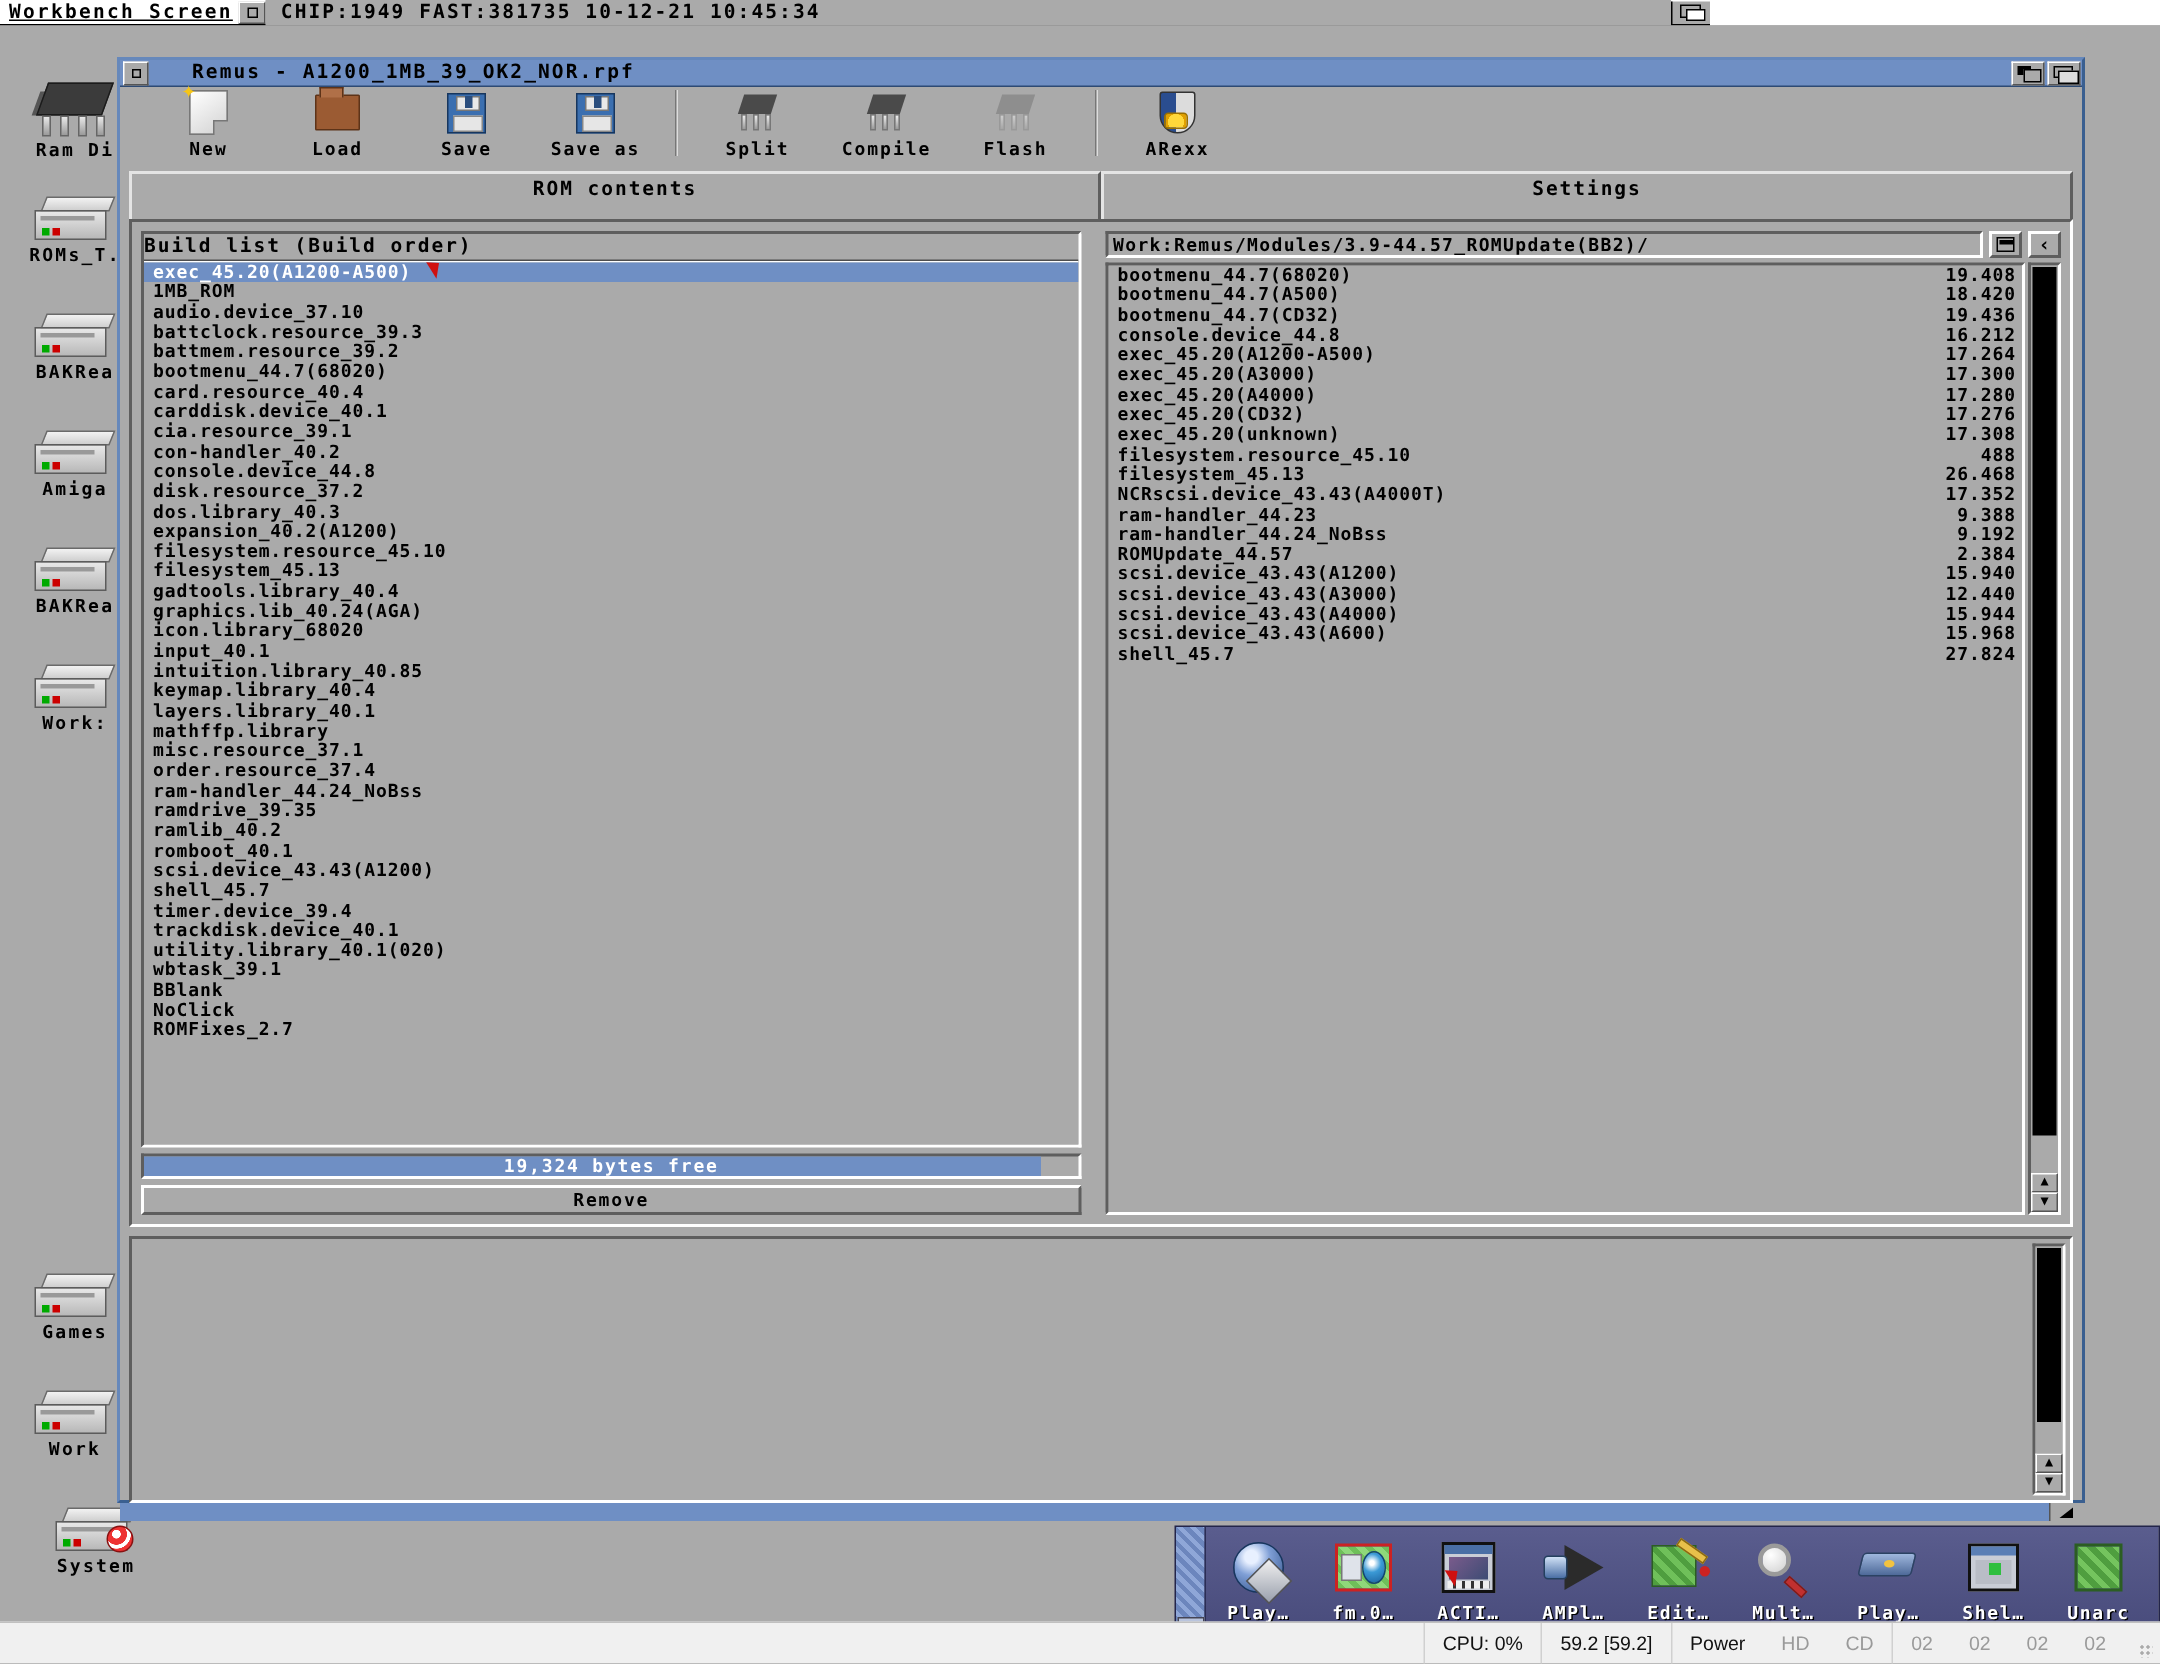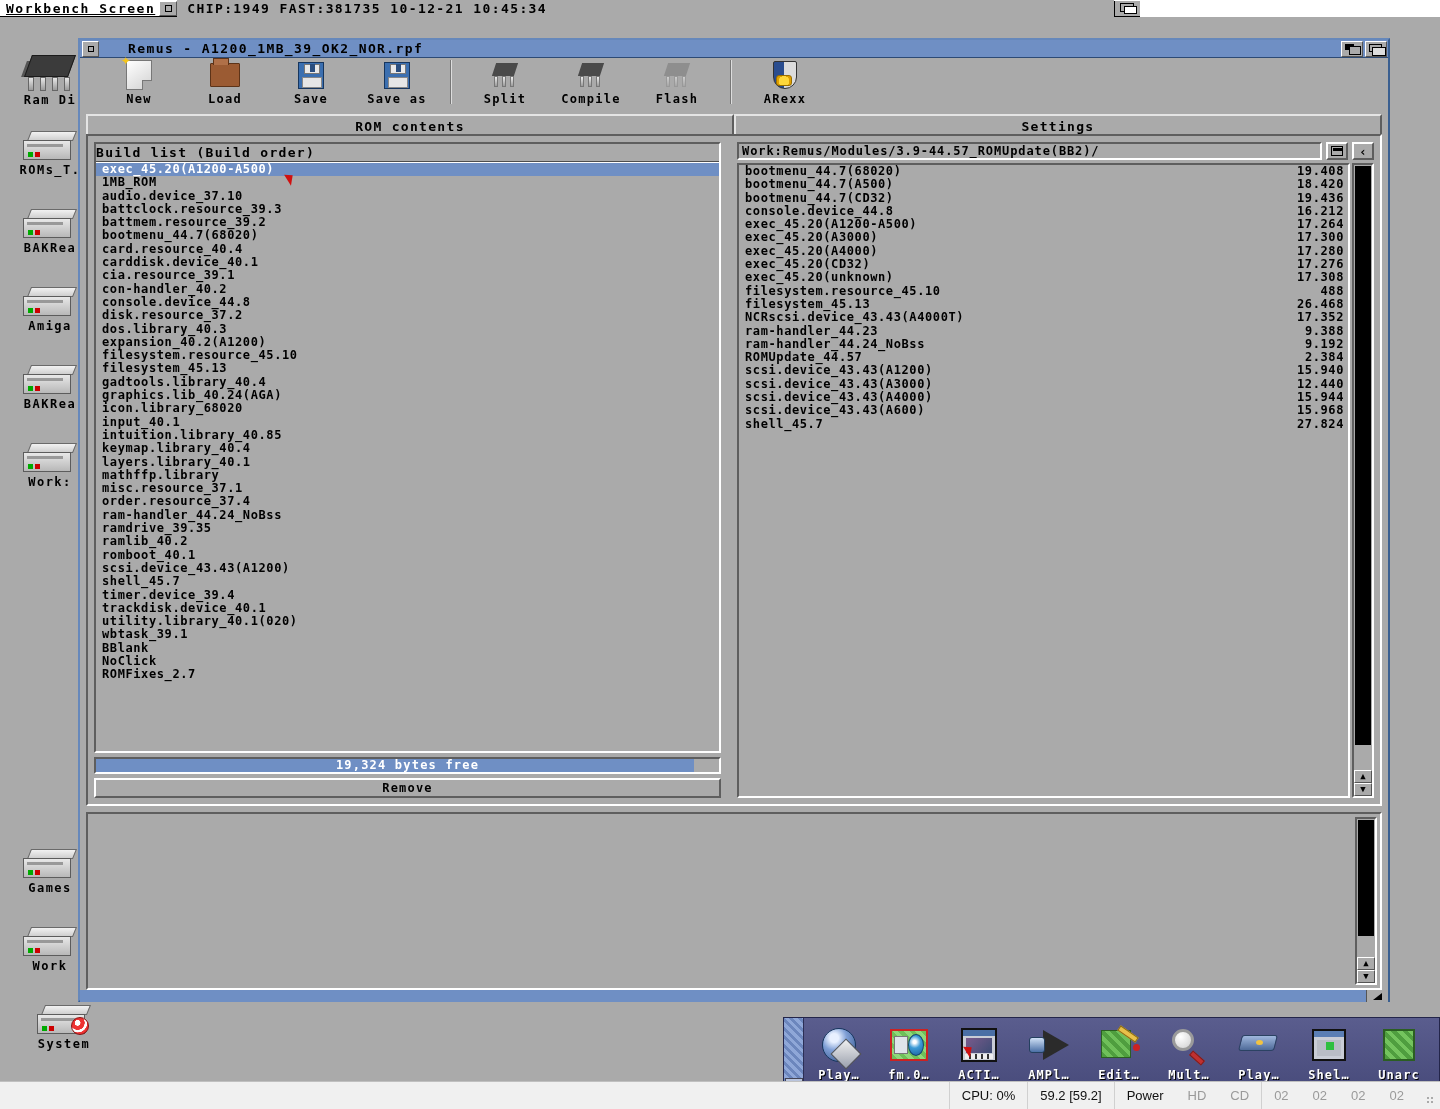--- a/index.html
+++ b/index.html
@@ -136,21 +136,21 @@
   .chipico .cb{position:absolute;left:4px;top:0;width:22px;height:13px;background:#4a4a4a;transform:skewX(-18deg);}
   .chipico .cp{position:absolute;bottom:0;width:4px;height:11px;background:linear-gradient(#eee,#9a9a9a);border:1px solid #777;}
   .chipico.dim .cb{background:#8e8e8e;}
   .chipico.dim .cp{background:linear-gradient(#cfcfcf,#a5a5a5);border-color:#999;}
   .shield{width:24px;height:28px;background:linear-gradient(90deg,#2a4d8f 0 45%,#dcdcdc 45% 100%);
      border:1px solid #333;border-radius:2px 2px 12px 12px;position:relative;}
   .shield .crown{position:absolute;left:2px;bottom:2px;width:16px;height:11px;
      background:radial-gradient(circle at 50% 60%,#ffd83a 0 60%,#e0a000 62% 100%);border-radius:3px;border:1px solid #9a7000;}
 
   
-  #tabs{ height:20px; display:flex; padding:0 6px; }
+  #tabs{ height:32px; display:flex; padding:0 6px; }
   .tab{
     flex:1; background:#aaaaaa; text-align:center;
     font:bold 13px/22px "DejaVu Sans Mono",monospace; color:#000; letter-spacing:1.3px;
     border-top:2px solid #e4e4e4; border-left:2px solid #e4e4e4;
     border-right:2px solid #5e5e5e; border-bottom:none;
   }
   .tab.sel{ border-top:2px solid #e4e4e4; }
 
   
   #content{

